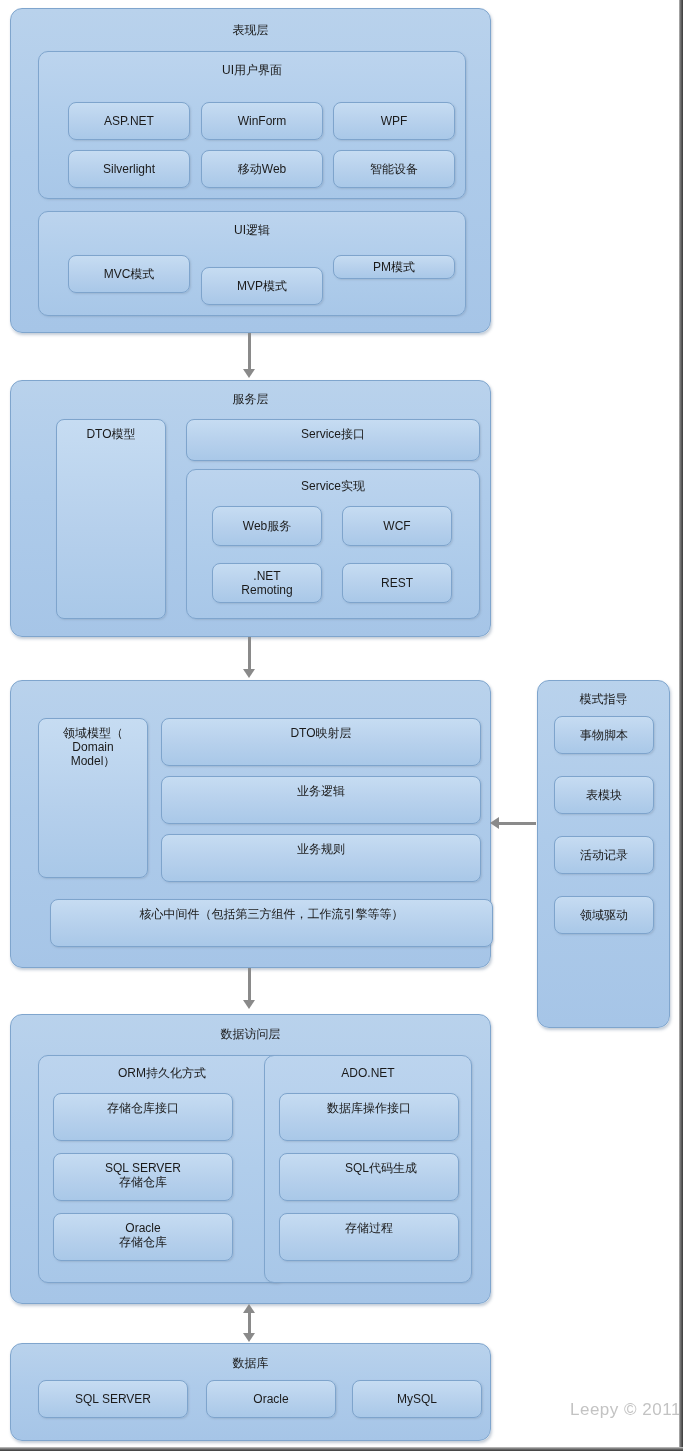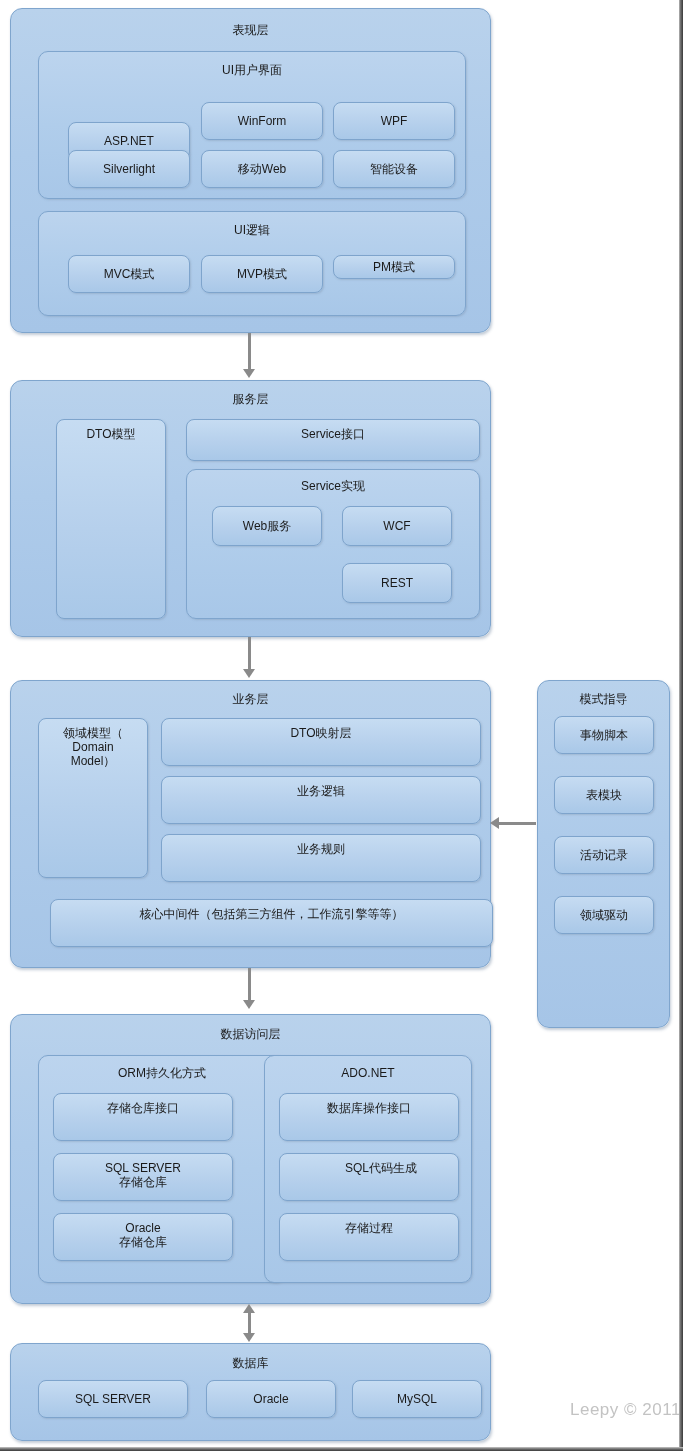--- a/index.html
+++ b/index.html
@@ -139,21 +139,21 @@
 <body>
 
 <div id="canvas">
 
   <div class="layer" style="left:10px; top:8px; width:481px; height:325px;">
     <div class="title" style="top:14px;">表现层</div>
 
     <div class="group" style="left:27px; top:42px; width:428px; height:148px;">
       <div class="title" style="top:11px;">UI用户界面</div>
 
-      <div class="leaf mid" style="left:29px; top:50px; width:122px; height:38px;margin-top:20px;">
+      <div class="leaf mid" style="left:29px; top:50px; width:122px; height:38px;">
         <span class="txt">ASP.NET</span>
       </div>
       <div class="leaf mid" style="left:162px; top:50px; width:122px; height:38px;">
         <span class="txt">WinForm</span>
       </div>
       <div class="leaf mid" style="left:294px; top:50px; width:122px; height:38px;">
         <span class="txt">WPF</span>
       </div>
 
       <div class="leaf mid" style="left:29px; top:98px; width:122px; height:38px;">
@@ -166,21 +166,21 @@
         <span class="txt">智能设备</span>
       </div>
     </div>
 
     <div class="group" style="left:27px; top:202px; width:428px; height:105px;">
       <div class="title" style="top:11px;">UI逻辑</div>
 
       <div class="leaf mid" style="left:29px; top:43px; width:122px; height:38px;">
         <span class="txt">MVC模式</span>
       </div>
-      <div class="leaf mid" style="left:162px; top:43px; width:122px; height:38px;">
+      <div class="leaf mid" style="left:162px; top:55px; width:122px; height:38px;">
         <span class="txt">MVP模式</span>
       </div>
       <div class="leaf mid" style="left:294px; top:43px; width:122px; height:24px;">
         <span class="txt">PM模式</span>
       </div>
     </div>
   </div>
 
   <div class="arrow-v" style="left:248px; top:333px; height:38px;"></div>
   <div class="arrow-head-down" style="left:243px; top:369px;"></div>
@@ -198,31 +198,34 @@
 
     <div class="group" style="left:175px; top:88px; width:294px; height:150px;">
       <div class="title" style="top:9px;">Service实现</div>
 
       <div class="leaf mid" style="left:25px; top:36px; width:110px; height:40px;">
         <span class="txt">Web服务</span>
       </div>
       <div class="leaf mid" style="left:155px; top:36px; width:110px; height:40px;">
         <span class="txt">WCF</span>
       </div>
+      <div class="leaf mid" style="left:25px; top:93px; width:110px; height:40px;">
+        <span class="txt">.NET
+Remoting</span>
+      </div>
       <div class="leaf mid" style="left:155px; top:93px; width:110px; height:40px;">
         <span class="txt">REST</span>
       </div>
     </div>
   </div>
 
   <div class="arrow-v" style="left:248px; top:637px; height:34px;"></div>
   <div class="arrow-head-down" style="left:243px; top:669px;"></div>
 
   <div class="layer" style="left:10px; top:680px; width:481px; height:288px;">
-    <div class="title" style="top:11px;">业务层</div>
 
     <div class="leaf" style="left:27px; top:37px; width:110px; height:160px;">
       <span class="txt">领域模型（
 Domain
 Model）</span>
     </div>
 
     <div class="leaf" style="left:150px; top:37px; width:320px; height:48px;">
       <span class="txt">DTO映射层</span>
     </div>

